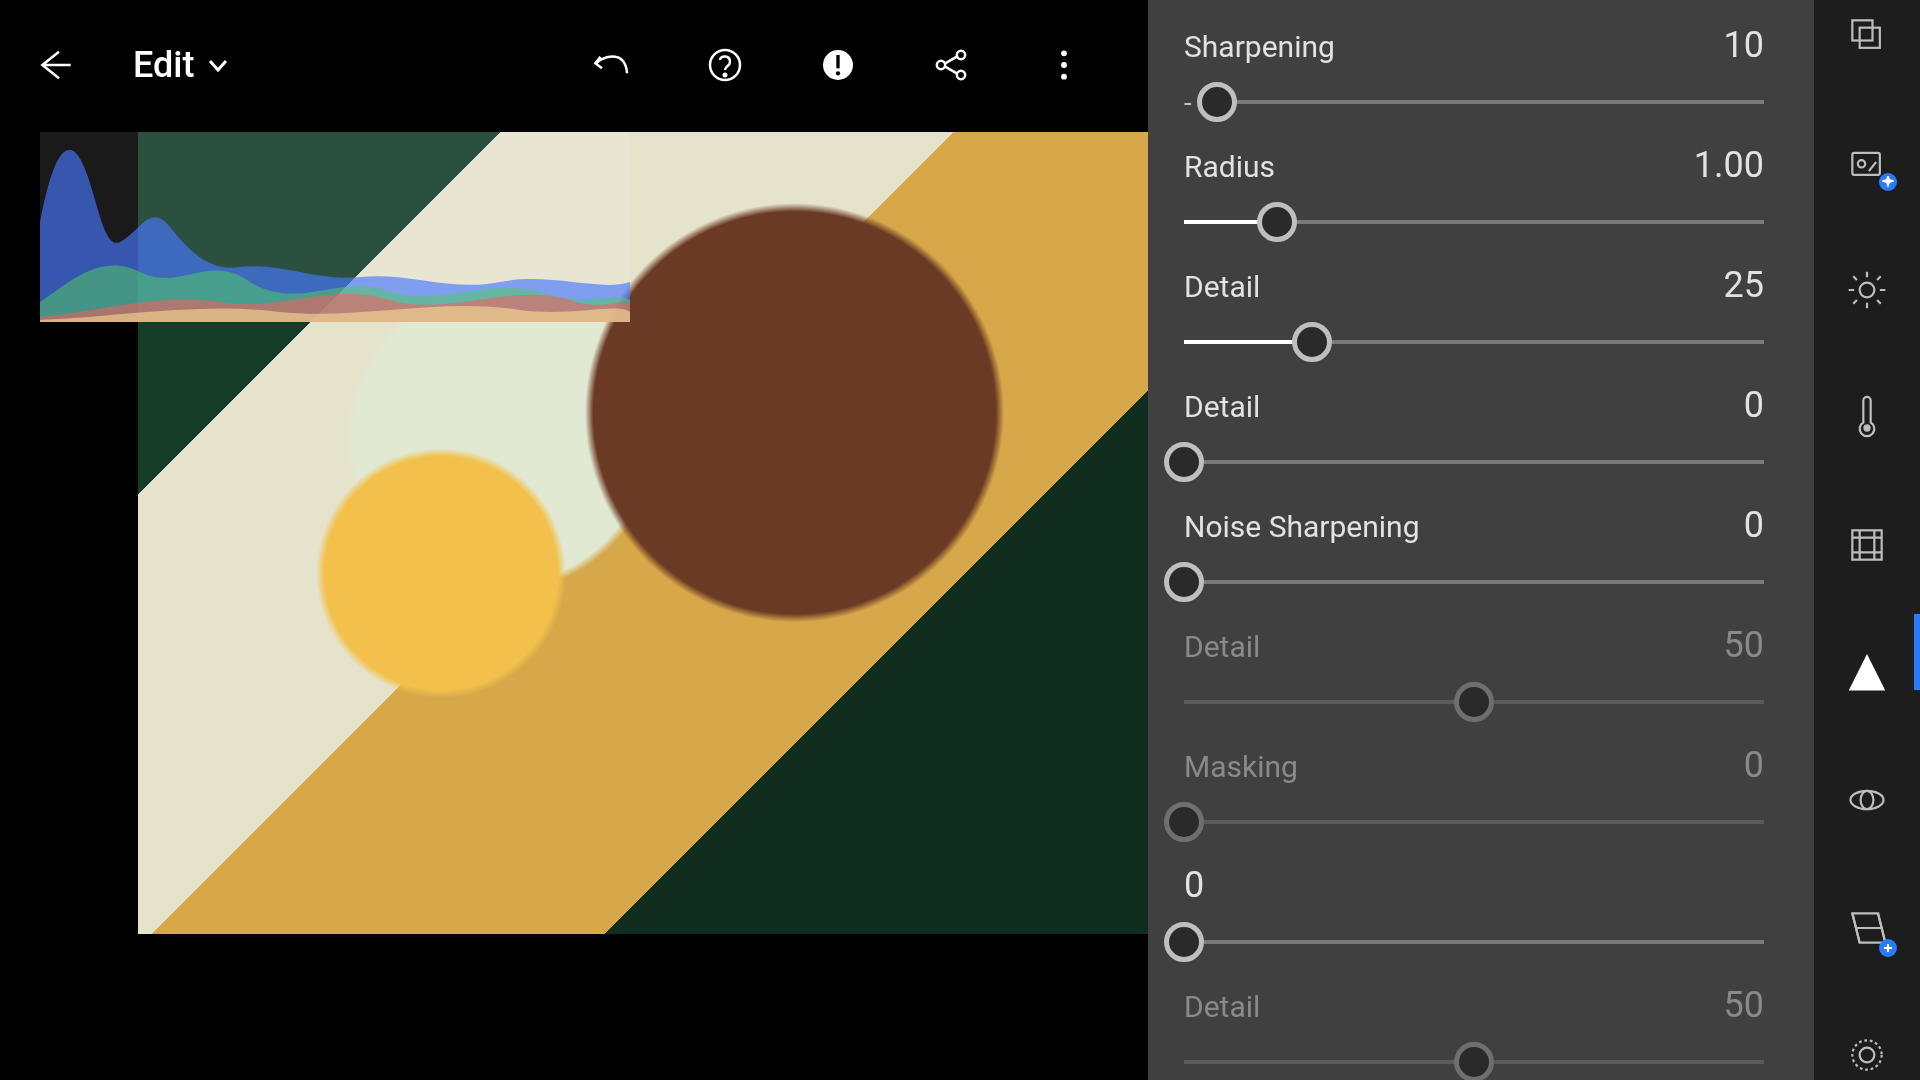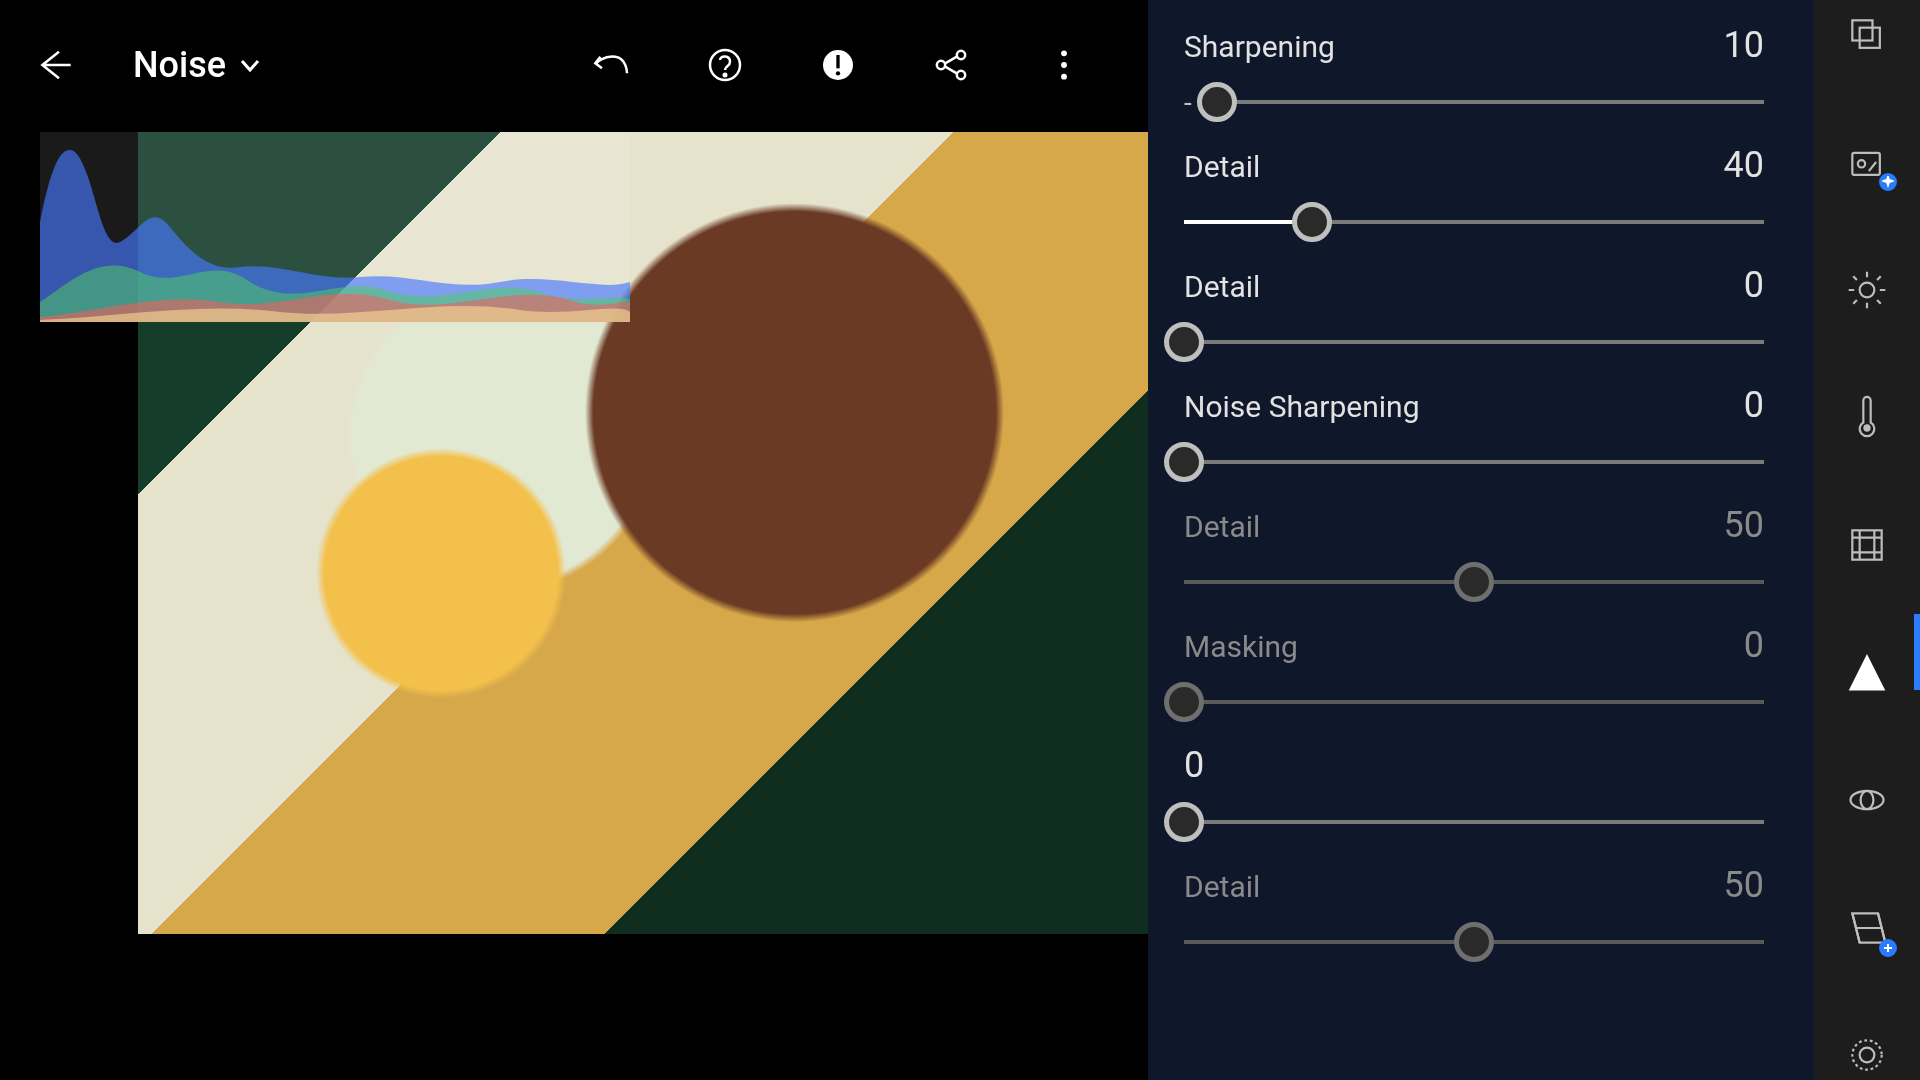--- a/index.html
+++ b/index.html
@@ -16,21 +16,21 @@
   .photo { position: absolute; top: 132px; left: 138px; width: 1010px; height: 802px; overflow: hidden; }
   .photo-art { width: 100%; height: 100%; position: relative; }
   .photo-bg { position: absolute; inset: 0; background:
      radial-gradient(circle at 65% 35%, #6b3a24 0 24%, transparent 25%),
      radial-gradient(circle at 30% 55%, #f3c14b 0 14%, transparent 15%),
      radial-gradient(circle at 36% 38%, #e2e9d3 0 18%, transparent 19%),
      linear-gradient(135deg, #153d2a 0 20%, #e6e3cd 20% 45%, #d7a84a 45% 70%, #0f2e1f 70% 100%);
   }
   .histogram { position: absolute; top: 132px; left: 40px; width: 590px; height: 190px; z-index: 2; background: rgba(255,255,255,0.10); }
   .histogram svg { width: 100%; height: 100%; }
-  .panel { width: 666px; height: 1080px; background: #0f172a; padding: 24px 50px 0 36px; overflow: hidden; }
+  .panel { width: 666px; height: 1080px; background: #404040; padding: 24px 50px 0 36px; overflow: hidden; }
   .slider-row { margin-bottom: 18px; }
   .slider-head { display: flex; justify-content: space-between; align-items: baseline; margin-bottom: 12px; }
   .s-label { font-size: 30px; color: #e2e2e2; }
   .s-value { font-size: 36px; color: #e2e2e2; }
   .slider-row.disabled .s-label, .slider-row.disabled .s-value { color: #8a8a8a; }
   .slider-track-wrap { position: relative; height: 48px; display: flex; align-items: center; }
   .neg { width: 14px; text-align: left; color: #bfbfbf; font-size: 28px; margin-right: 2px; }
   .track { position: relative; flex: 1; height: 4px; background: #7a7a7a; }
   .track .fill { position: absolute; top: 0; left: 0; height: 100%; background: #ffffff; }
   .thumb { position: absolute; top: 50%; width: 40px; height: 40px; border-radius: 50%; background: #2a2a2a; border: 5px solid #bfbfbf; transform: translate(-50%, -50%); }
@@ -52,21 +52,21 @@
 
   <div class="main">
     <div class="topbar">
       <div class="tb-left">
         <div class="icon-btn">
           <svg viewBox="0 0 48 48">
               <path d="M30 8 L10 24 L30 40 M10 24 H44"></path>
             </svg>
         </div>
         <div class="mode-btn">
-          <span class="mode-text">Noise</span>
+          <span class="mode-text">Edit</span>
           <svg viewBox="0 0 24 24" width="24" height="24">
               <path d="M4 8 L12 17 L20 8" stroke="#fff" stroke-width="3" fill="none"></path>
             </svg>
         </div>
       </div>
       <div class="tb-right">
         <div class="icon-btn">
           <svg viewBox="0 0 48 48">
               <path d="M10 14 L4 22 L12 28 M5 22 C5 22 14 12 28 14 C42 16 42 34 42 34"></path>
             </svg>
@@ -128,22 +128,34 @@
         <div class="slider-track-wrap">
           <span class="neg">-</span>
           <div class="track">
             <div class="fill" style="width: 3%;"></div>
             <div class="thumb" style="left: 3%;"></div>
           </div>
         </div>
       </div>
       <div class="slider-row">
         <div class="slider-head">
+          <span class="s-label">Radius</span>
+          <span class="s-value">1.00</span>
+        </div>
+        <div class="slider-track-wrap">
+          <div class="track">
+            <div class="fill" style="width: 16%;"></div>
+            <div class="thumb" style="left: 16%;"></div>
+          </div>
+        </div>
+      </div>
+      <div class="slider-row">
+        <div class="slider-head">
           <span class="s-label">Detail</span>
-          <span class="s-value">40</span>
+          <span class="s-value">25</span>
         </div>
         <div class="slider-track-wrap">
           <div class="track">
             <div class="fill" style="width: 22%;"></div>
             <div class="thumb" style="left: 22%;"></div>
           </div>
         </div>
       </div>
       <div class="slider-row">
         <div class="slider-head">

